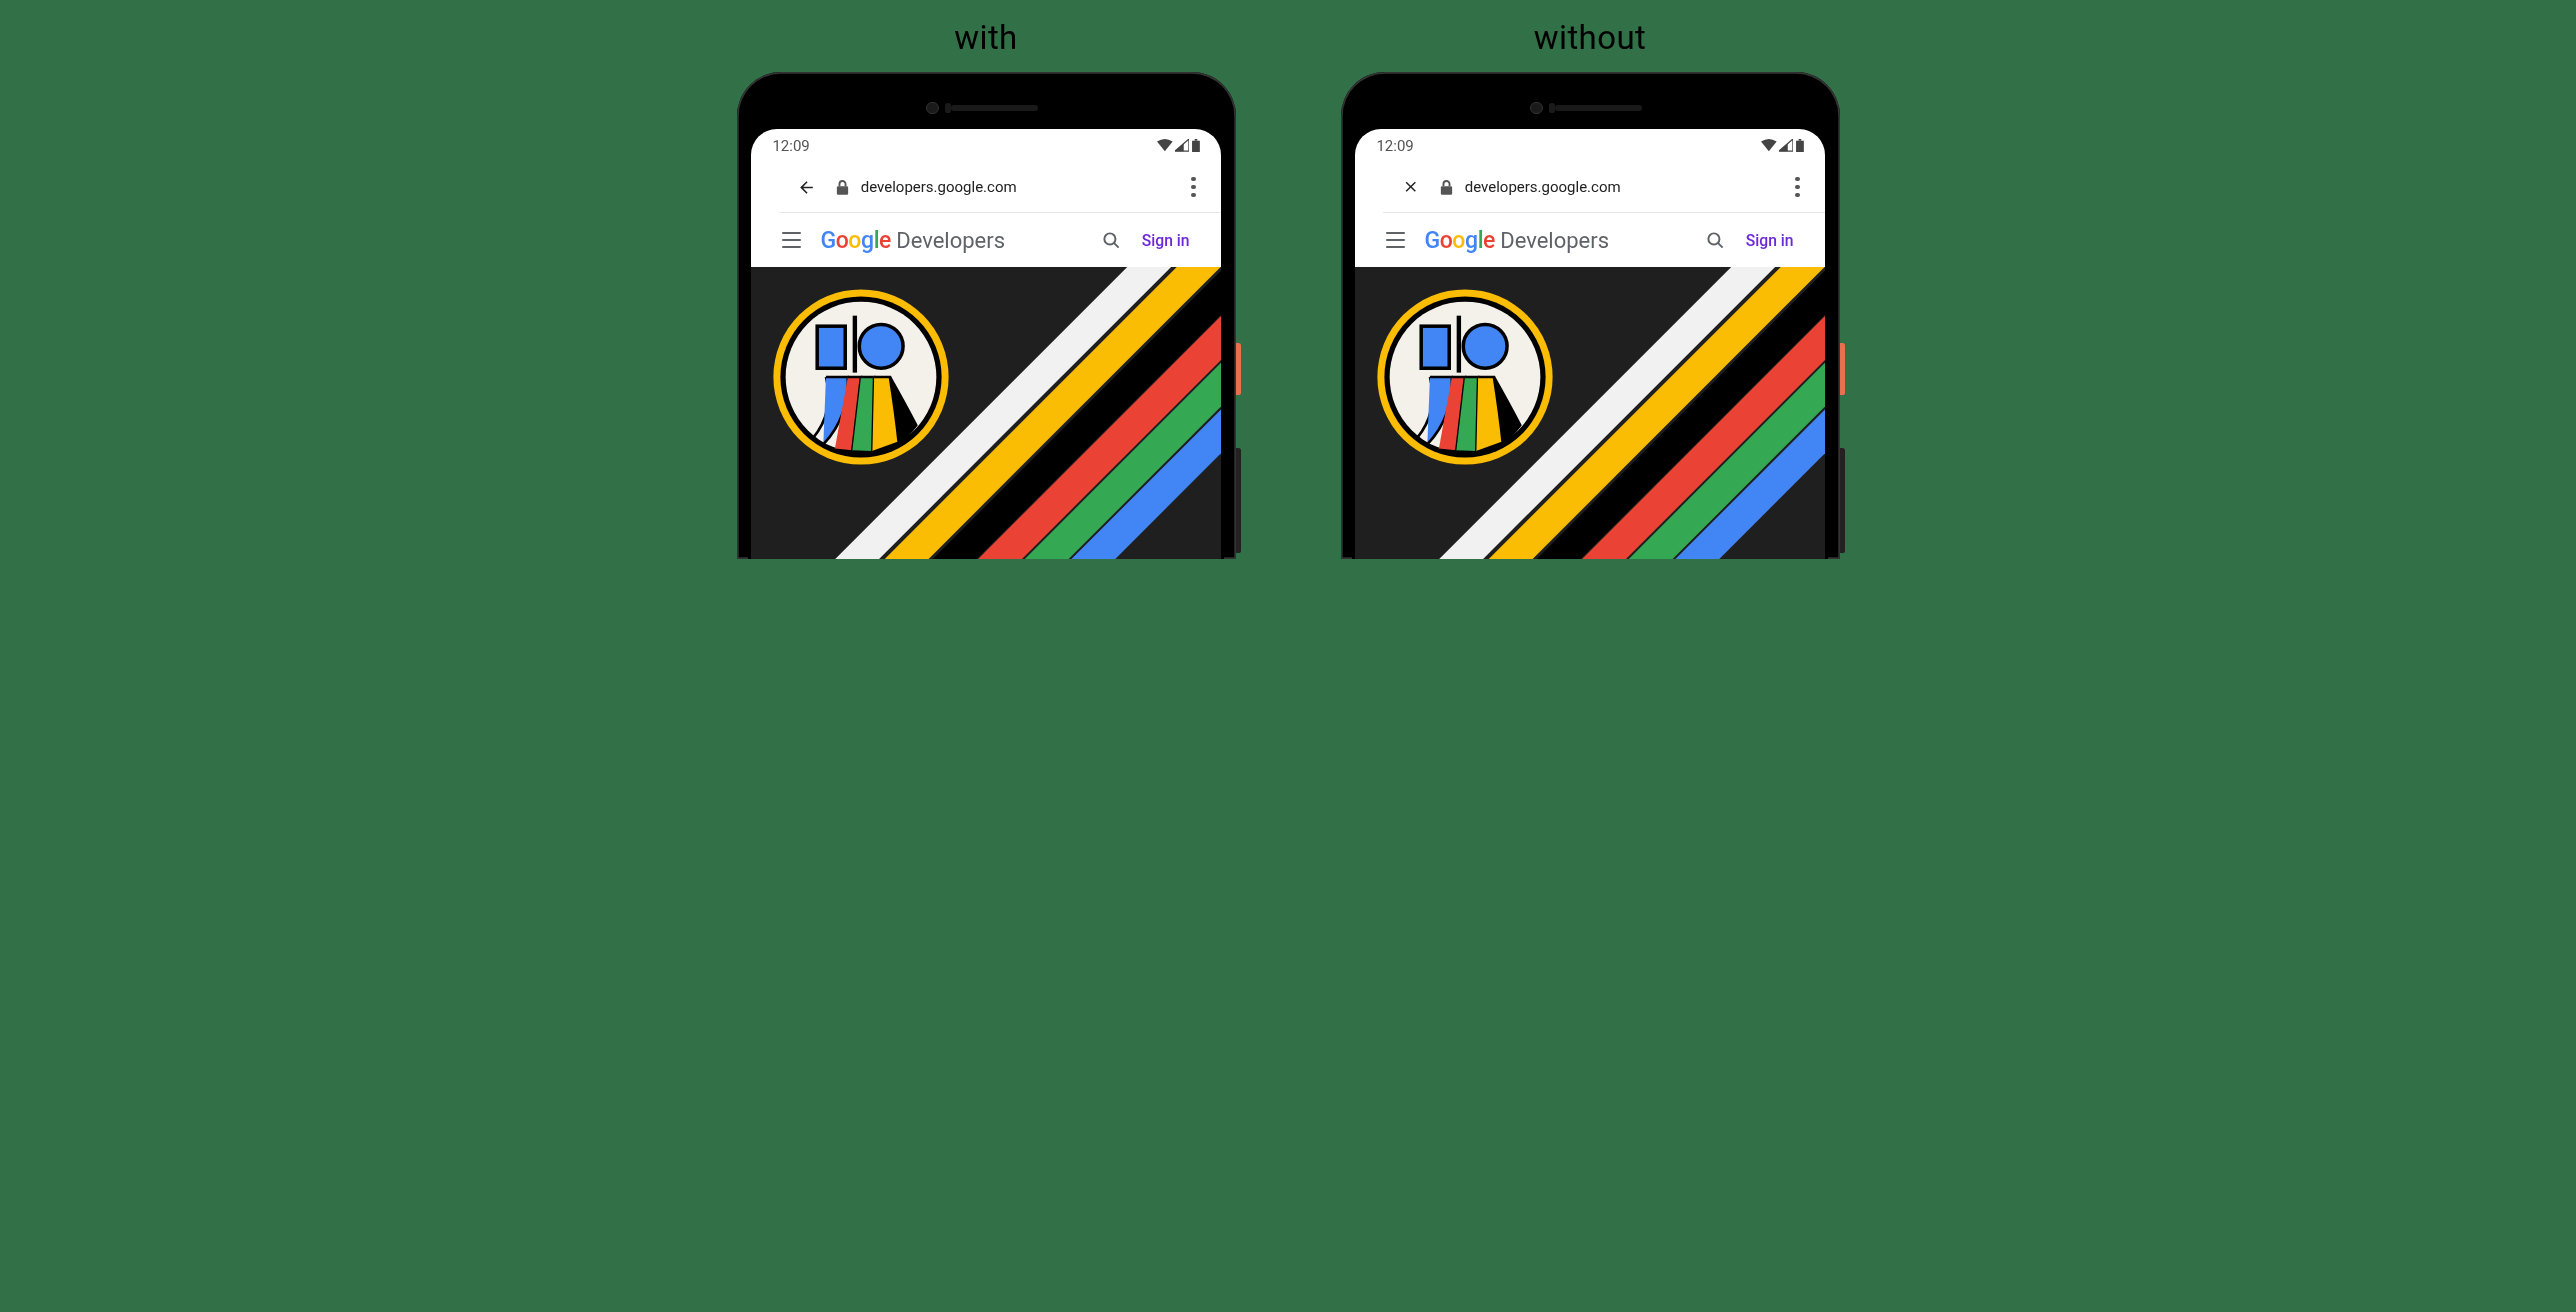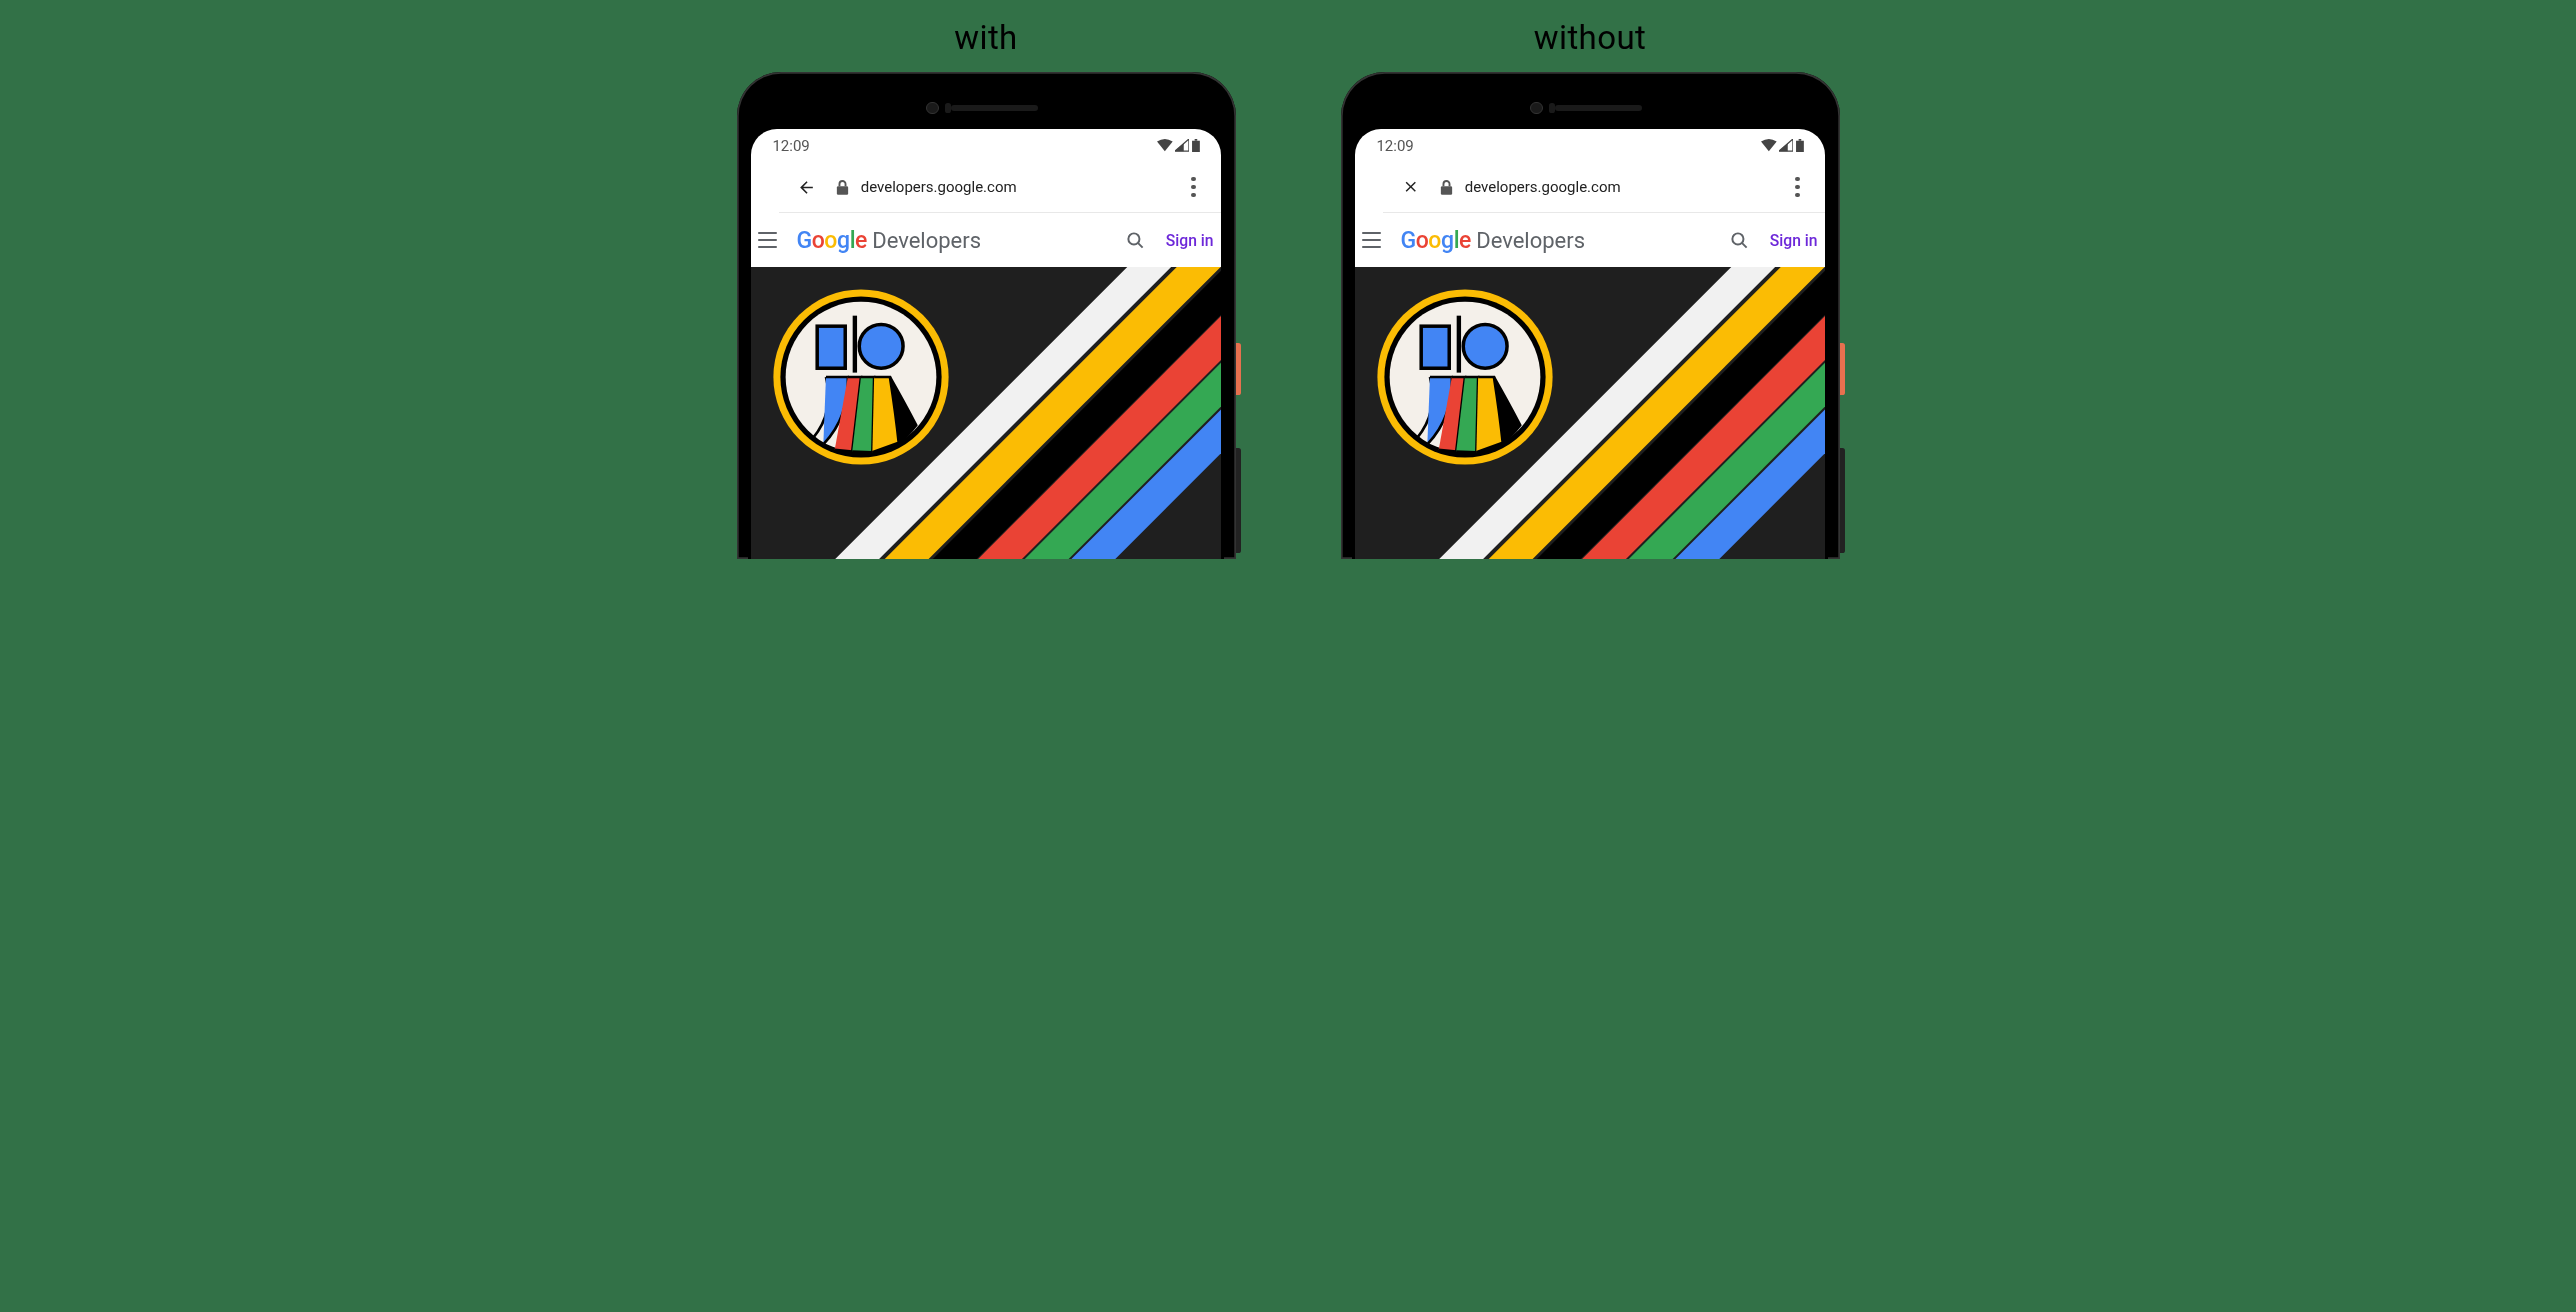--- a/index.html
+++ b/index.html
@@ -148,21 +148,21 @@
     .menu-dots span {
       width: 4.4px;
       height: 4.4px;
       background: #555;
       border-radius: 50%;
     }
     .site-header {
       height: 54px;
       display: flex;
       align-items: center;
-      padding: 0 7px;
+      padding: 0 31px;
       gap: 19px;
       background: #fff;
     }
     .hamburger {
       display: flex;
       flex-direction: column;
       gap: 4.4px;
       cursor: pointer;
     }
     .hamburger span {

